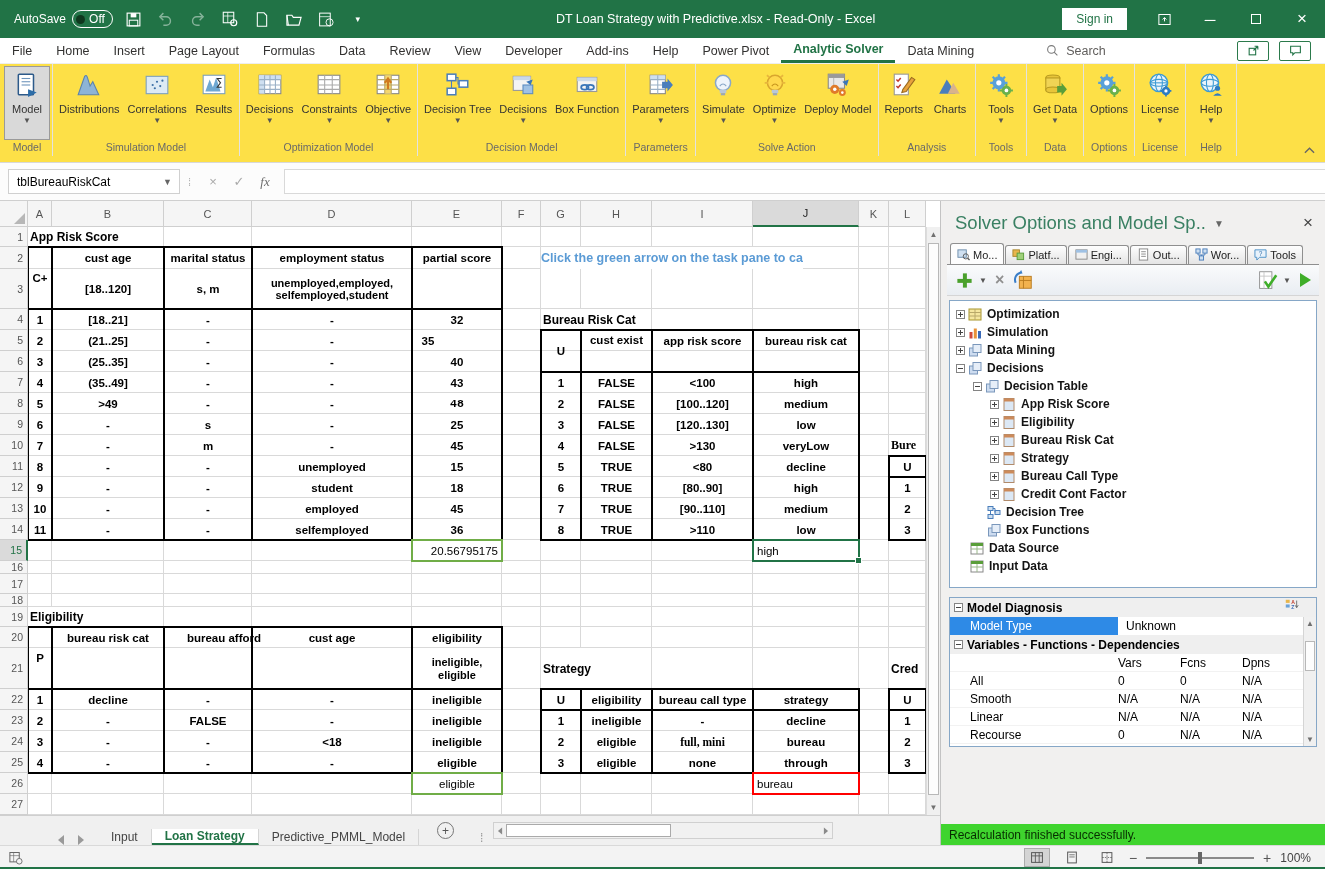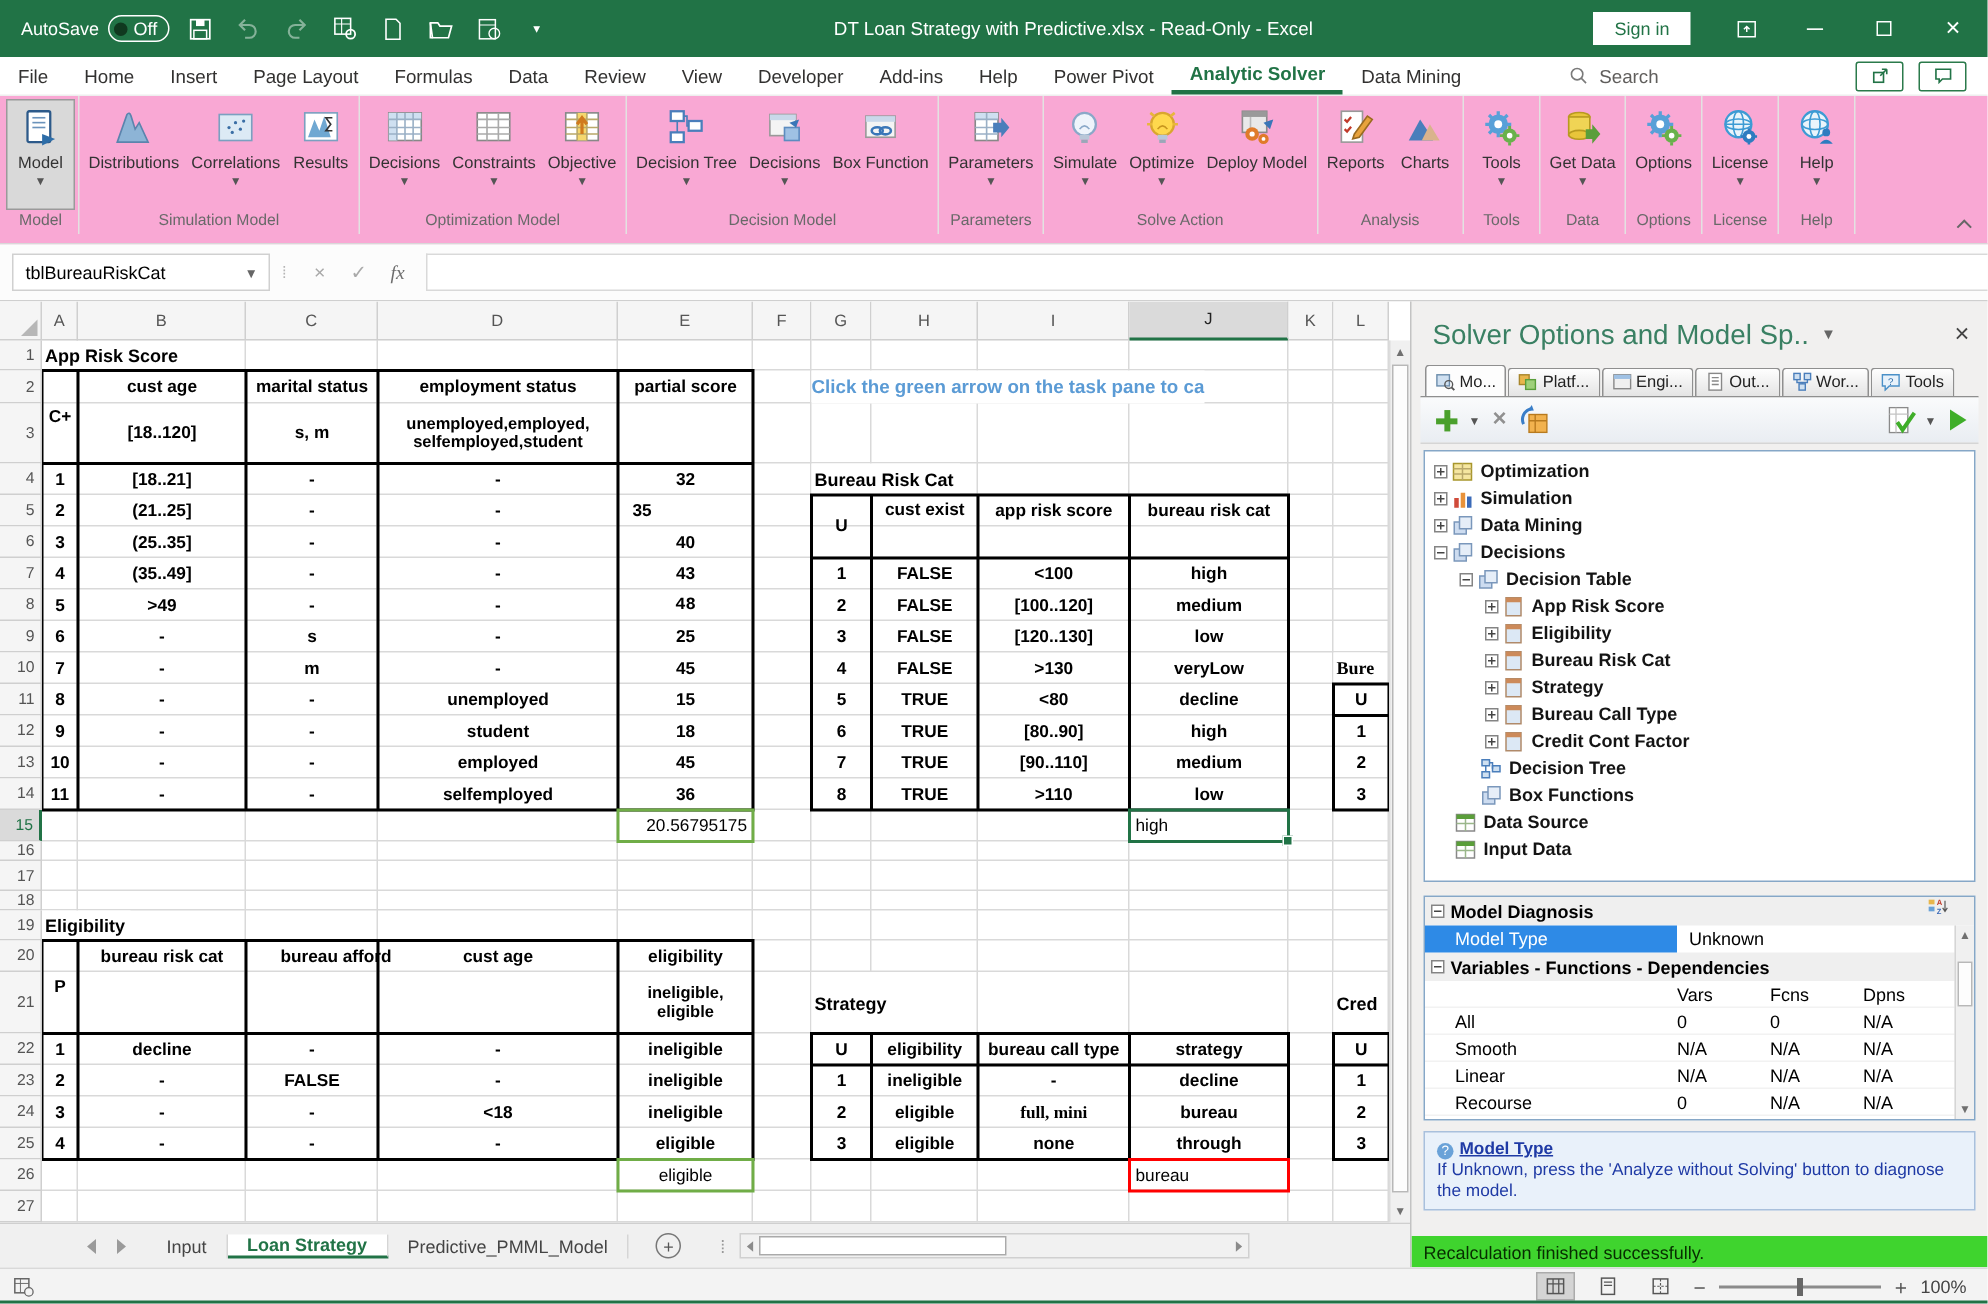--- a/index.html
+++ b/index.html
@@ -19,21 +19,21 @@
   .winbtn{width:46px;height:100%;display:flex;align-items:center;justify-content:center;font-size:15px}
   
   #menubar{position:absolute;left:0;top:38px;width:100%;height:26px;background:#fff;display:flex;align-items:center;font-size:12.5px;color:#323130;border-bottom:1px solid #eee}
   #menu-tabs{display:flex;align-items:stretch;height:100%}
   .mtab{display:flex;align-items:center;padding:0 12px;white-space:nowrap}
   .mtab.active{color:#217346;font-weight:bold;border-bottom:3px solid #217346}
   .msearch{display:flex;align-items:center;gap:7px;color:#605e5c;margin-left:60px}
   .mb-right{margin-left:auto;display:flex;gap:10px;padding-right:14px}
   .mb-btn{width:32px;height:20px;border:1px solid #2b7a4b;border-radius:2px;display:flex;align-items:center;justify-content:center}
   
-  #ribbon{position:absolute;left:0;top:64px;width:100%;height:99px;background:#f9a8d4;border-bottom:1px solid #d8d8d8}
+  #ribbon{position:absolute;left:0;top:64px;width:100%;height:99px;background:#fde047;border-bottom:1px solid #d8d8d8}
   #ribbon-groups{display:flex;height:92px;padding-left:2px}
   .rgroup{display:flex;flex-direction:column;border-right:1px solid #e3e2e1;padding:2px 2px 0}
   .rbuttons{display:flex;flex:1;align-items:flex-start;justify-content:center}
   .rbtn{display:flex;flex-direction:column;align-items:center;padding:3px 3px 0;min-width:46px;height:74px;border:1px solid transparent}
   .rbtn.selected{background:#d9d9d9;border-color:#9a9a9a}
   .ricon{height:30px;display:flex;align-items:center;justify-content:center}
   .rlabel{font-size:11px;color:#333;text-align:center;line-height:12px;margin-top:3px;max-width:74px}
   .rcaret{font-size:8px;color:#555;margin-top:1px}
   .rglabel{font-size:10.5px;color:#696969;text-align:center;padding:1px 4px 3px;white-space:nowrap}
   .ribbon-collapse{position:absolute;right:10px;bottom:4px;color:#666}
@@ -67,21 +67,21 @@
   .bx-green{border:2px solid #70AD47}
   .bx-sel{border:2px solid #217346}
   .bx-red{border:2px solid #FF0000}
   .bx-hl{background:#000;height:2px}
   .bx-vl{background:#000;width:2px}
   .selhandle{position:absolute;width:7px;height:7px;background:#217346;border:1px solid #fff;z-index:6}
   .vsb{position:absolute;background:#f0f0f0;border-left:1px solid #dcdcdc;z-index:7}
   .vsb-arrow{position:absolute;left:0;width:100%;text-align:center;color:#707070;font-size:8px}
   .vsb-thumb{position:absolute;left:1px;right:1px;background:#fdfdfd;border:1px solid #b8b8b8}
   
-  #sheettabs{position:absolute;left:0;top:614px;width:940px;height:30px;background:#f0f0f0;border-top:1px solid #cfcfcf;display:flex;align-items:center;font-size:12px;color:#444}
+  #sheettabs{position:absolute;left:0;top:614px;width:940px;height:30px;background:#f0f0f0;border-top:1px solid #cfcfcf;display:flex;align-items:flex-end;font-size:12px;color:#444}
   .st-nav{display:flex;align-items:center;gap:14px;padding:0 14px 0 58px}
   .tri{width:0;height:0;border-top:5px solid transparent;border-bottom:5px solid transparent}
   .tri.left{border-right:6px solid #9a9a9a}
   .tri.right{border-left:6px solid #9a9a9a}
   .stab{display:flex;align-items:center;padding:0 13px;border-right:1px solid #d5d5d5;white-space:nowrap}
   .stab.active{background:#fff;color:#217346;font-weight:bold;border-bottom:2px solid #217346}
   .st-add{width:17px;height:17px;border:1px solid #777;border-radius:50%;display:flex;align-items:center;justify-content:center;margin:auto 0 auto 18px;font-size:12px;color:#555}
   .st-dots{display:flex;align-items:center;color:#999;margin-left:26px;font-size:12px}
   .hsb{display:flex;align-items:center;margin:auto 8px auto 10px;width:340px;height:17px;background:#f1f1f1;border:1px solid #d0d0d0}
   .hsb-thumb{width:165px;height:13px;background:#fff;border:1px solid #aaa;margin-left:3px}
@@ -1312,24 +1312,20 @@
           <span class="dg-c">0</span>
           <span class="dg-c">N/A</span>
           <span class="dg-c">N/A</span>
         </div>
         <div class="dg-vsb">
           <div class="vsb-arrow" style="top: 2px;">▲</div>
           <div class="vsb-arrow" style="bottom: 2px;">▼</div>
           <div class="vsb-thumb"></div>
         </div>
       </div>
-    <div class="tp-help">
-      <div><span class="qicon">?</span><a>Model Type</a></div>
-      <div>If Unknown, press the 'Analyze without Solving' button to diagnose the model.</div>
-    </div>
     <div class="tp-status">Recalculation finished successfully.</div>
   </div>
 
   <div id="statusbar">
     <div class="sb-left">
         <svg width="15" height="15" viewBox="0 0 24 24">
           <rect x="3" y="4" width="15" height="15" fill="none" stroke="#666" stroke-width="1.6"></rect>
           <line x1="3" y1="9" x2="18" y2="9" stroke="#666"></line>
           <line x1="9" y1="4" x2="9" y2="19" stroke="#666"></line>
           <circle cx="18" cy="18" r="4.5" fill="#f3f3f3" stroke="#666" stroke-width="1.4"></circle>

